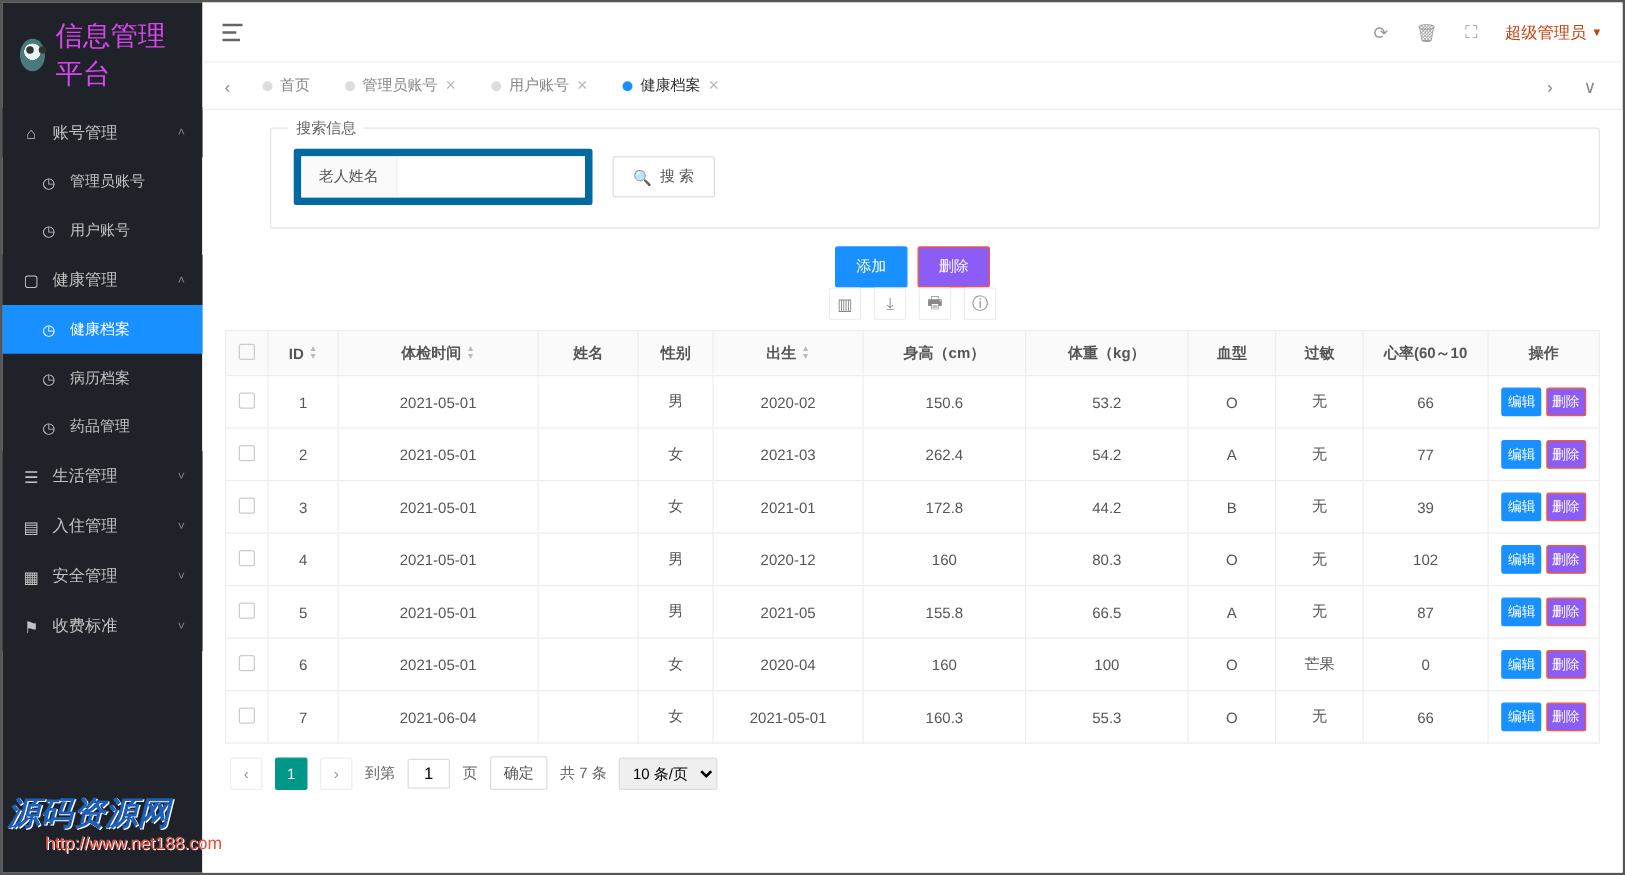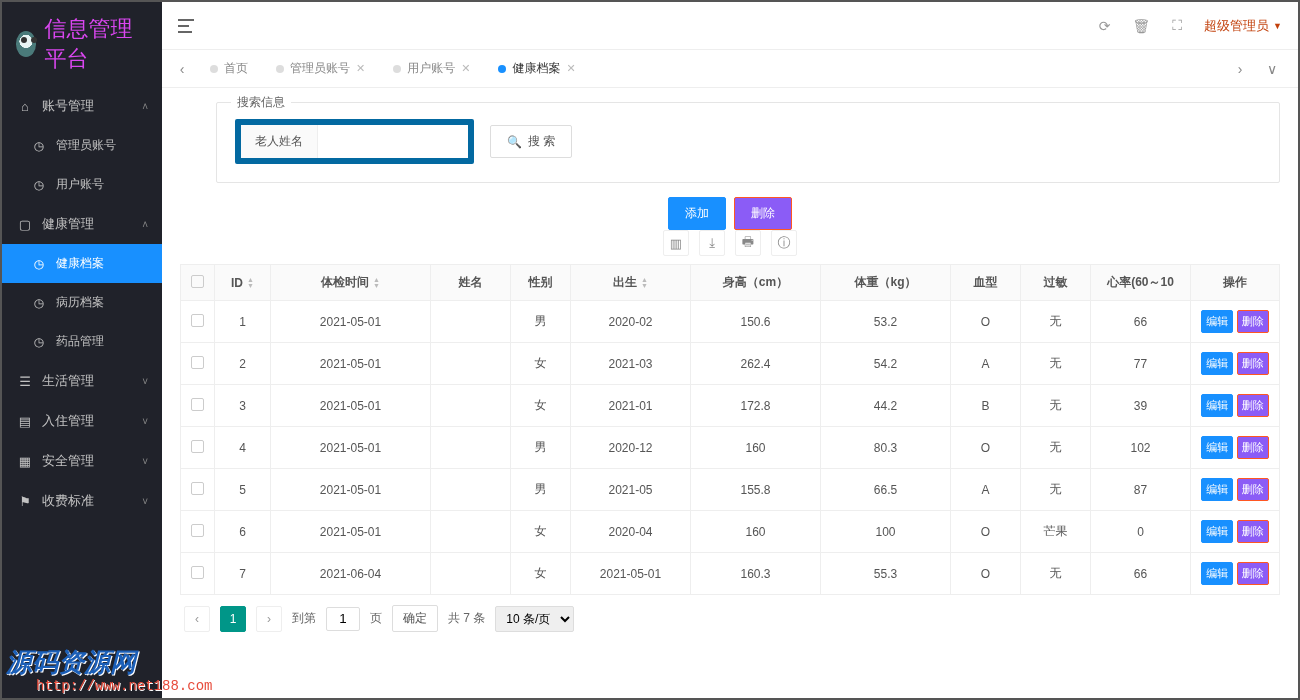--- a/index.html
+++ b/index.html
@@ -68,21 +68,21 @@
 .chk { width: 13px; height: 13px; border: 1px solid #ccc; display: inline-block; border-radius: 2px; cursor: pointer; }
 .sort-arrows { display: inline-flex; flex-direction: column; font-size: 7px; line-height: 6px; color: #bbb; margin-left: 4px; vertical-align: middle; }
 
 
 .pager { display: flex; align-items: center; gap: 10px; padding: 10px 4px; font-size: 12px; color: #666; }
 .pg-btn { width: 26px; height: 26px; display: inline-flex; align-items: center; justify-content: center; border: 1px solid #eee; border-radius: 2px; cursor: pointer; color: #999; }
 .pg-btn.active { background: #009688; border-color: #009688; color: #fff; }
 .pg-input { width: 34px; height: 24px; border: 1px solid #ddd; text-align: center; border-radius: 2px; }
 .pg-select { height: 26px; border: 1px solid #ddd; border-radius: 2px; padding: 0 6px; font-size: 12px; }
 
-.watermark { position: absolute; left: 6px; bottom: 6px; font-size: 26px; font-weight: 700; font-style: italic; color: #1b5fb8; text-shadow: 1px 1px 0 #fff; pointer-events: none; font-family: Liberation Mono, monospace; }
+.watermark { position: absolute; left: 6px; bottom: 18px; font-size: 26px; font-weight: 700; font-style: italic; color: #1b5fb8; text-shadow: 1px 1px 0 #fff; pointer-events: none; }
 .watermark small { display:block; font-size:14px; color:#e74c3c; font-style:normal; font-weight:400; margin-top:-2px; margin-left:30px; }
 .app-wrap { position: relative; width: 1300px; height: 700px; }
 </style>
 </head>
 <body>
 
 <div class="app-wrap">
 <div class="app">
 
   <aside class="sidebar">

